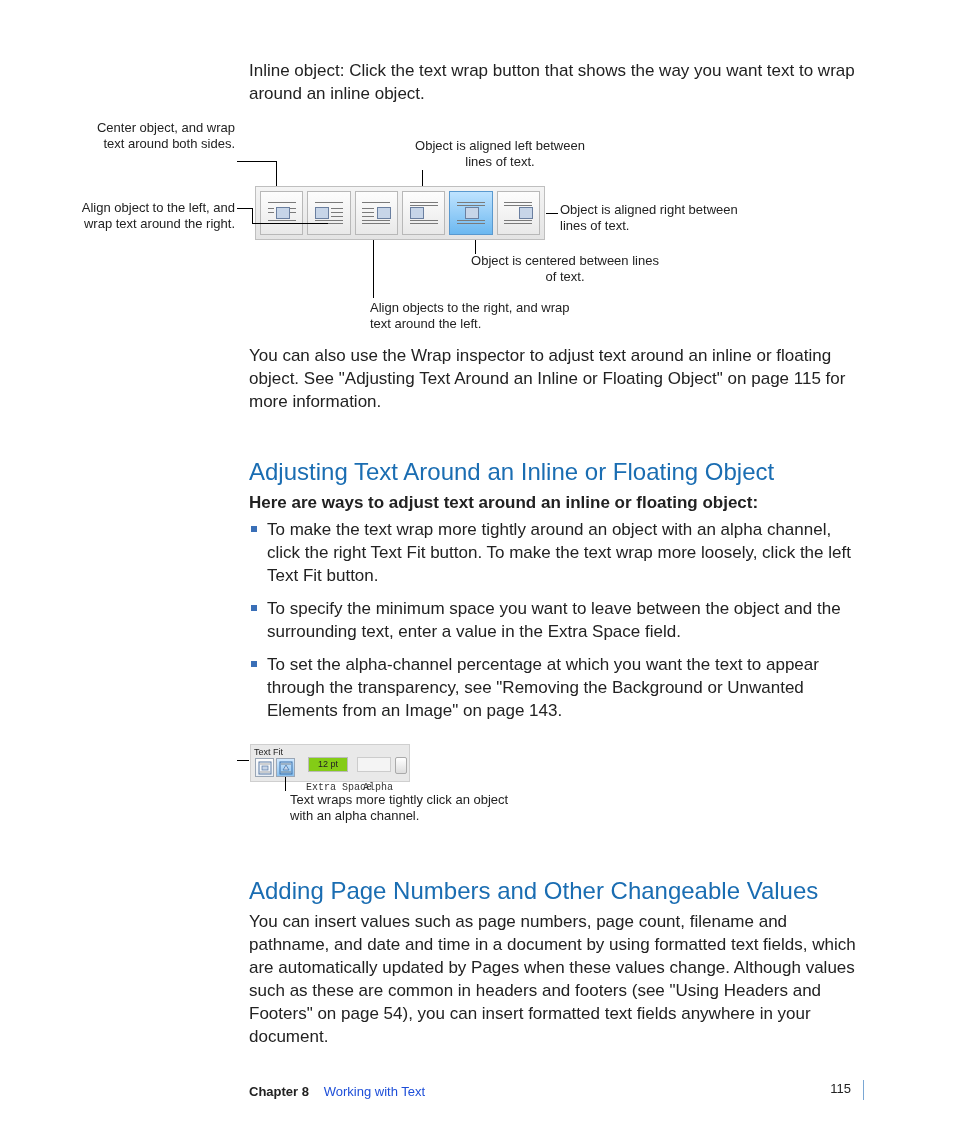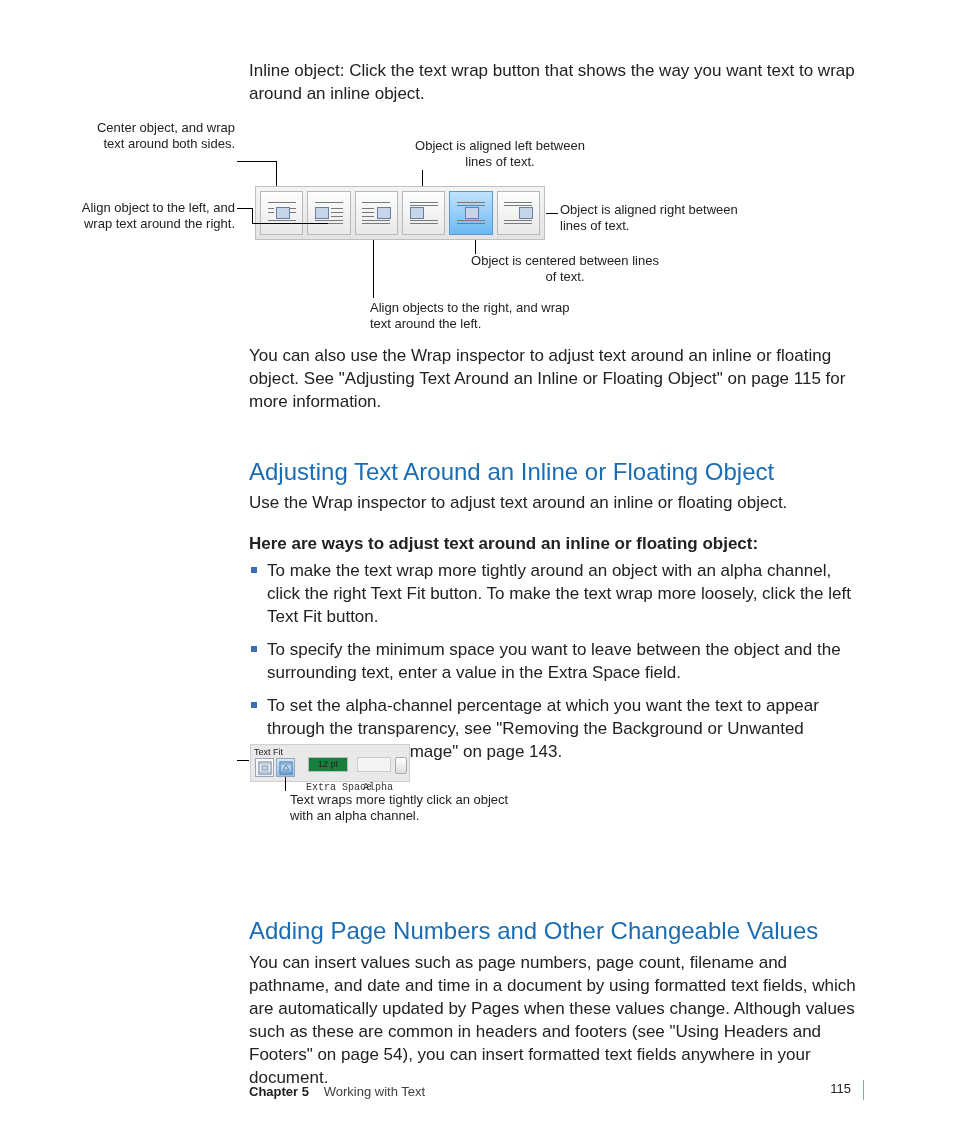--- a/index.html
+++ b/index.html
@@ -180,21 +180,21 @@
     background: linear-gradient(#fdfdfd,#e8eef5);
     box-sizing: border-box;
     display:flex; align-items:center; justify-content:center;
   }
   .tfbtn.sel { background: linear-gradient(#cfe8ff,#8cc2ef); }
   .tfbtn svg { width: 14px; height: 14px; }
   .mini-field {
     position: absolute;
     top: 12px;
     width: 38px; height: 13px;
-    background: #15803d;
+    background: #84cc16;
     border: 1px solid #bbb;
     font-size: 9px;
     text-align: center;
     line-height: 13px;
     font-family: Arial, sans-serif;
   }
   .mini-label {
     position: absolute;
     top: 36px;
     font-size: 10px;
@@ -221,21 +221,21 @@
     box-sizing: border-box;
     height: 20px;
   }
   .footer .chap {
     font-size: 13px;
     font-weight: 600;
     color: #222;
   }
   .footer .chapname {
     font-size: 13px;
-    color: #404040;
+    color: #1d4ed8;
     margin-left: 10px;
   }
   .footer .pn {
     float: right;
     font-size: 13px;
   }
 </style>
 </head>
 <body>
 
@@ -244,21 +244,20 @@
     <span class="ital-lead">Inline object:</span><span>  Click the text wrap button that shows the way you want text to wrap around an inline object.</span>
   </p>
 
   <div style="height:225px"></div>
 
   <p class="para">You can also use the Wrap inspector to adjust text around an inline or floating object. See "Adjusting Text Around an Inline or Floating Object" on page 115 for more information.</p>
 
   <div style="height:28px"></div>
 
   <h2 class="sec">Adjusting Text Around an Inline or Floating Object</h2>
-  <p class="para" style="margin-bottom:18px">Use the Wrap inspector to adjust text around an inline or floating object.</p>
   <p class="para bold-lead">Here are ways to adjust text around an inline or floating object:</p>
   <ul class="bul">
     <li>To make the text wrap more tightly around an object with an alpha channel, click the right Text Fit button. To make the text wrap more loosely, click the left Text Fit button.</li>
     <li>To specify the minimum space you want to leave between the object and the surrounding text, enter a value in the Extra Space field.</li>
     <li>To set the alpha-channel percentage at which you want the text to appear through the transparency, see "Removing the Background or Unwanted Elements from an Image" on page 143.</li>
   </ul>
 
   <div style="height:112px"></div>
 
   <div style="height:30px"></div>
@@ -388,16 +387,16 @@
     <div class="stepper" style="left:144px"></div>
   </div>
 
   <div class="lead" style="left:157px; top:16px; width:12px; height:1px"></div>
 
   <div class="caption" style="left:210px; top:48px; width:230px">Text wraps more tightly click an object with an alpha channel.</div>
   <div class="lead" style="left:205px; top:33px; width:1px; height:14px"></div>
 </div>
 
 <div class="footer">
-  <span class="chap">Chapter 5</span>
+  <span class="chap">Chapter 8</span>
   <span class="chapname">Working with Text</span>
   <span class="pn">115</span>
 </div>
 
 </body></html>

